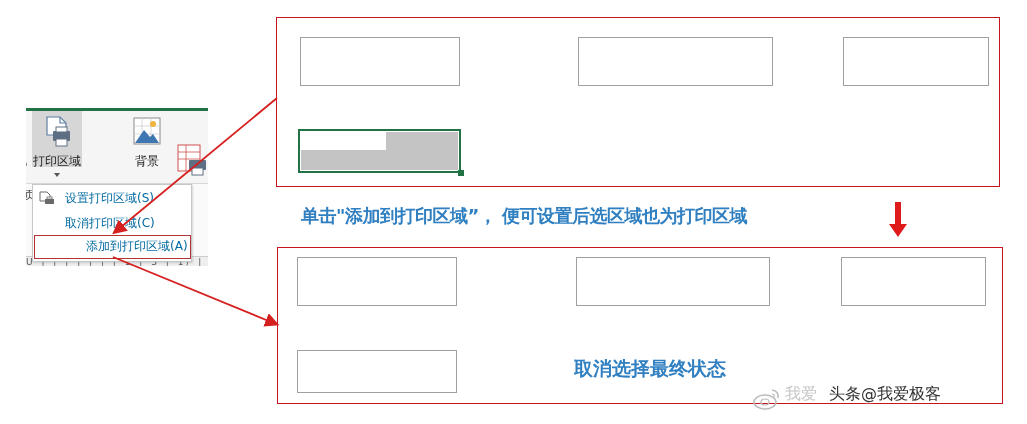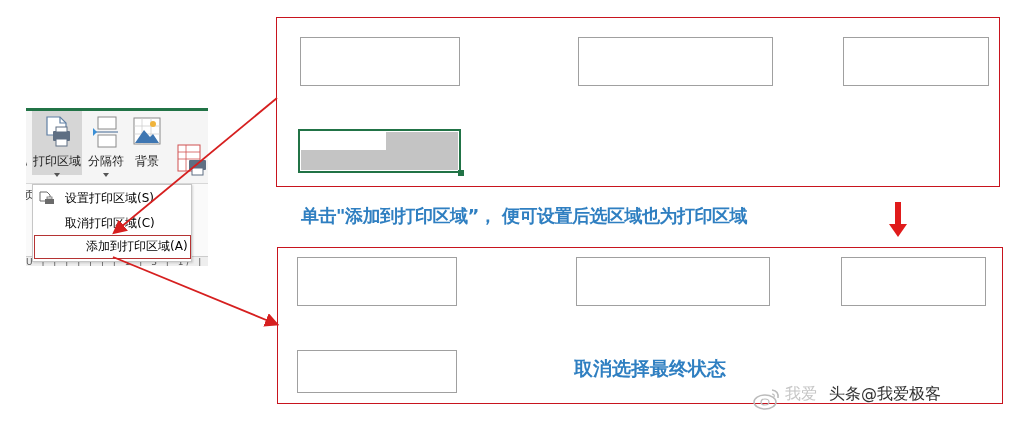--- a/index.html
+++ b/index.html
@@ -4,34 +4,34 @@
 <style>
   html, body { margin:0; padding:0; }
   body { width:1027px; height:424px; position:relative; background:#ffffff; overflow:hidden;
          font-family:"DejaVu Sans", "Liberation Sans", sans-serif; }
   .abs { position:absolute; }
 
   
   .ribbon { left:26px; top:108px; width:182px; height:158px; background:#f3f3f3; overflow:hidden; }
   .ribbon-topline { left:0; top:0; width:182px; height:3px; background:#217346; }
   .ribbon-body { left:0; top:3px; width:182px; height:72px; background:#f5f5f5; }
-  .rbtn { top:3px; height:64px; text-align:center; font-size:12px; color:#222; }
+  .rbtn { top:3px; height:56px; text-align:center; font-size:12px; color:#222; }
   .rbtn .lbl { position:absolute; left:0; right:0; top:42px; white-space:nowrap; }
   .rbtn.active { background:#d6d6d6; }
   .rbtn .caret { position:absolute; left:50%; top:62px; margin-left:-3px; width:0; height:0;
                  border-left:3px solid transparent; border-right:3px solid transparent; border-top:4px solid #555; }
   .ribbon-left-char { left:-3px; top:45px; font-size:12px; color:#444; }
 
   .sheet-strip { left:0; top:75px; width:182px; height:83px; background:#fafafa; border-top:1px solid #d8d8d8; }
   .sheet-ruler { left:0; top:148px; width:182px; height:10px; background:#eee; border-top:1px solid #ccc;
                  font-size:9px; color:#555; letter-spacing:3px; line-height:10px; overflow:hidden; white-space:nowrap; }
 
   .menu { left:32px; top:184px; width:158px; height:76px; background:#fff; border:1px solid #c6c6c6;
           box-shadow:1px 1px 2px rgba(0,0,0,0.15); }
-  .mitem { left:0; width:158px; height:24px; font-size:12px; color:#000000; line-height:24px; }
+  .mitem { left:0; width:158px; height:24px; font-size:12px; color:#0369a1; line-height:24px; }
   .mitem .txt { position:absolute; left:32px; }
   .mitem.hl { border:1.5px solid #b53333; box-sizing:border-box; left:1px; width:157px; }
   .menu-icon { left:6px; top:5px; width:16px; height:14px; }
 
   
   .frame { border:1.2px solid #c8141e; box-sizing:border-box; }
   .cell { border:1.3px solid #a0a0a0; box-sizing:border-box; background:#fff; }
   .selcell { border:2px solid #217346; box-sizing:border-box; background:#fff; }
 
   .caption { font-weight:bold; color:#2f7fc1; font-family:"DejaVu Sans", sans-serif; white-space:nowrap; }
@@ -52,30 +52,20 @@
       <path d="M3 2 H16 L22 8 V20 H3 Z" fill="#fff" stroke="#5f7fa3" stroke-width="1.2"></path>
       <path d="M16 2 V8 H22" fill="none" stroke="#5f7fa3" stroke-width="1.2"></path>
       <rect x="9" y="16" width="17" height="10" rx="1" fill="#5f6f83"></rect>
       <rect x="12" y="12" width="11" height="5" fill="#fff" stroke="#5f6f83" stroke-width="1"></rect>
       <rect x="12" y="24" width="11" height="7" fill="#fff" stroke="#5f6f83" stroke-width="1"></rect>
     </svg>
     <span class="lbl">打印区域</span>
     <span class="caret"></span>
   </div>
 
-  <div class="abs rbtn" style="left:58px;width:44px;">
-    <svg class="abs" style="left:8px;top:4px;" width="28" height="34" viewBox="0 0 28 34">
-      <rect x="6" y="2" width="18" height="12" fill="#fff" stroke="#8a8a8a" stroke-width="1"></rect>
-      <rect x="6" y="20" width="18" height="12" fill="#fff" stroke="#8a8a8a" stroke-width="1"></rect>
-      <line x1="2" y1="17" x2="26" y2="17" stroke="#5f7fa3" stroke-width="1.2"></line>
-      <path d="M1 13 L5 17 L1 21 Z" fill="#3b8fd6"></path>
-    </svg>
-    <span class="lbl">分隔符</span>
-    <span class="caret"></span>
-  </div>
 
   <div class="abs rbtn" style="left:104px;width:34px;">
     <svg class="abs" style="left:3px;top:6px;" width="28" height="30" viewBox="0 0 28 30">
       <rect x="1" y="1" width="26" height="26" fill="#fff" stroke="#8a8a8a" stroke-width="1"></rect>
       <path d="M1 9 H27 M1 17 H27 M9 1 V27 M18 1 V27" stroke="#cfcfcf" stroke-width="0.8"></path>
       <path d="M2 26 L11 13 L17 20 L20 17 L26 26 Z" fill="#3e76b2"></path>
       <circle cx="20" cy="7" r="3" fill="#f0b43c"></circle>
     </svg>
     <span class="lbl">背景</span>
   </div>

